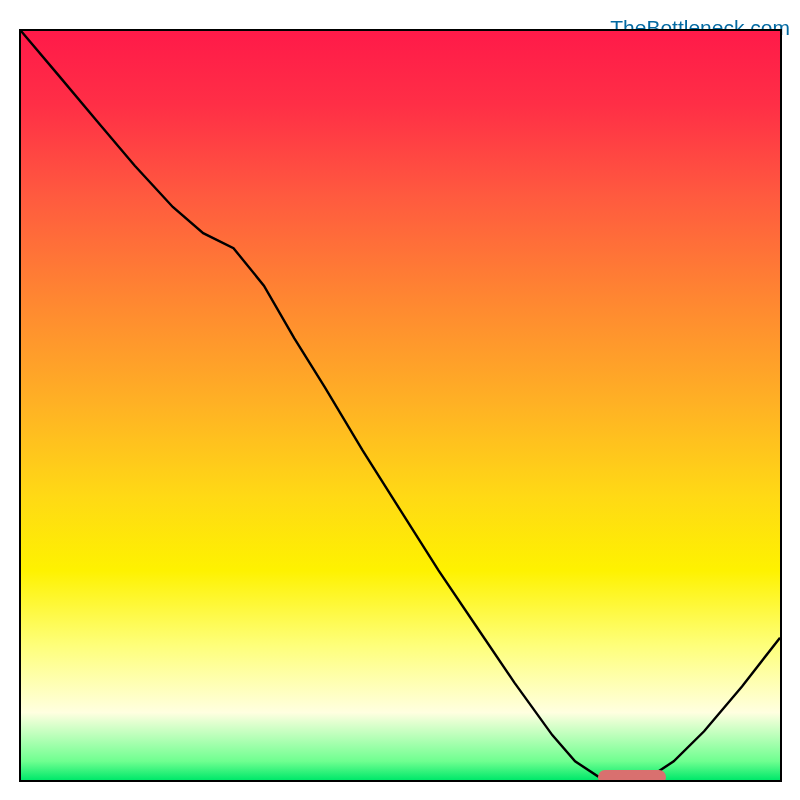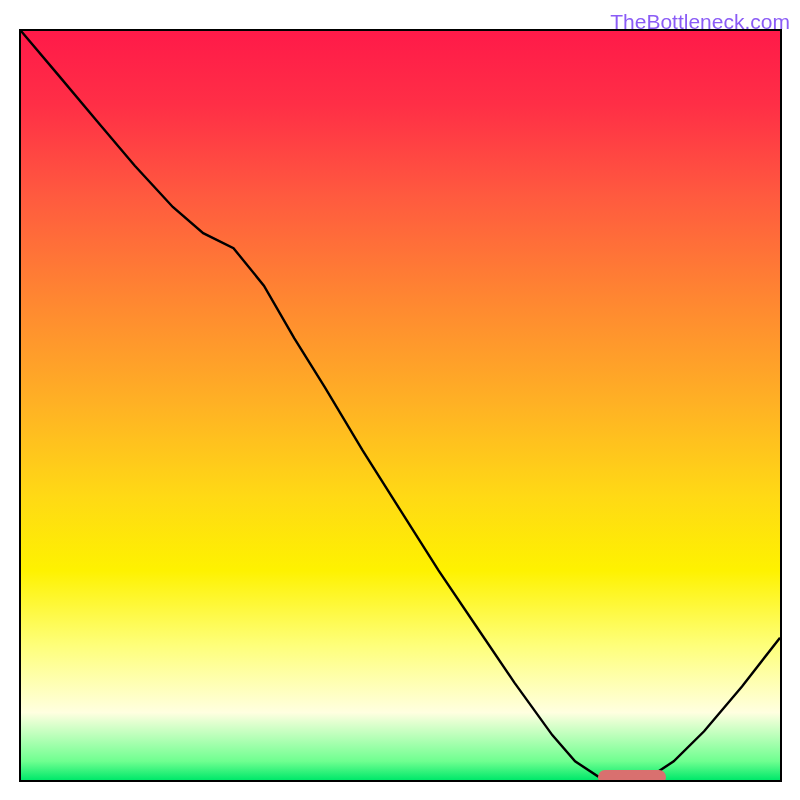--- a/index.html
+++ b/index.html
@@ -1,17 +1,17 @@
 <!DOCTYPE html>
 <html><head>
 <meta charset="utf-8">
 <style>
   body{margin:0;padding:0;background:#fff}
   .wrap{position:relative;width:800px;height:800px}
-  .attrib{position:absolute;top:10px;right:10px;font:21px Arial,Helvetica,sans-serif;color:#8b5cf6}
+  .attrib{position:absolute;top:16px;right:10px;font:21px Arial,Helvetica,sans-serif;color:#0369a1}
   .plot{position:absolute;left:19px;top:29px;width:763px;height:753px;border:2px solid #000;box-sizing:border-box;overflow:hidden}
   .grad{position:absolute;inset:0;background:linear-gradient(to bottom,
     #ff1a49 0%,
     #ff2f46 10%,
     #ff5a3f 22%,
     #ff8432 35%,
     #ffb224 50%,
     #ffd915 62%,
     #fef200 72%,
     #feff7a 82%,

